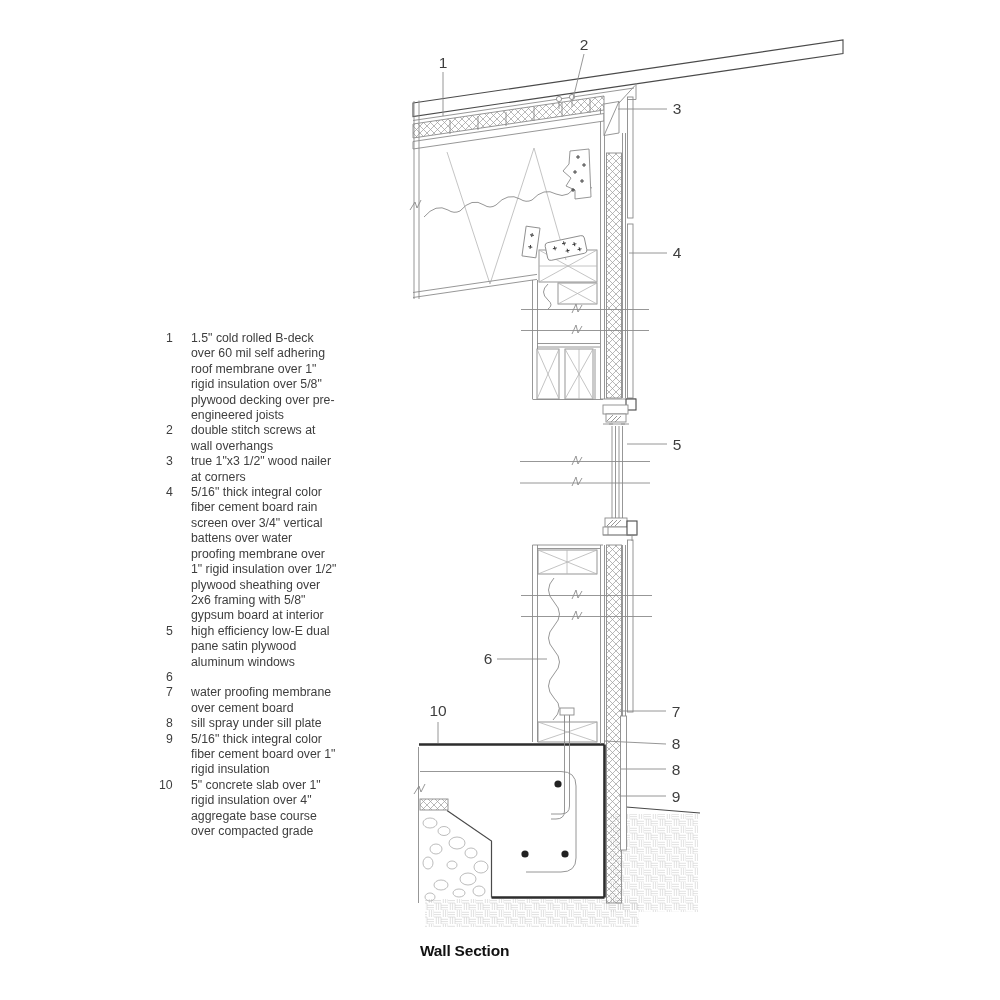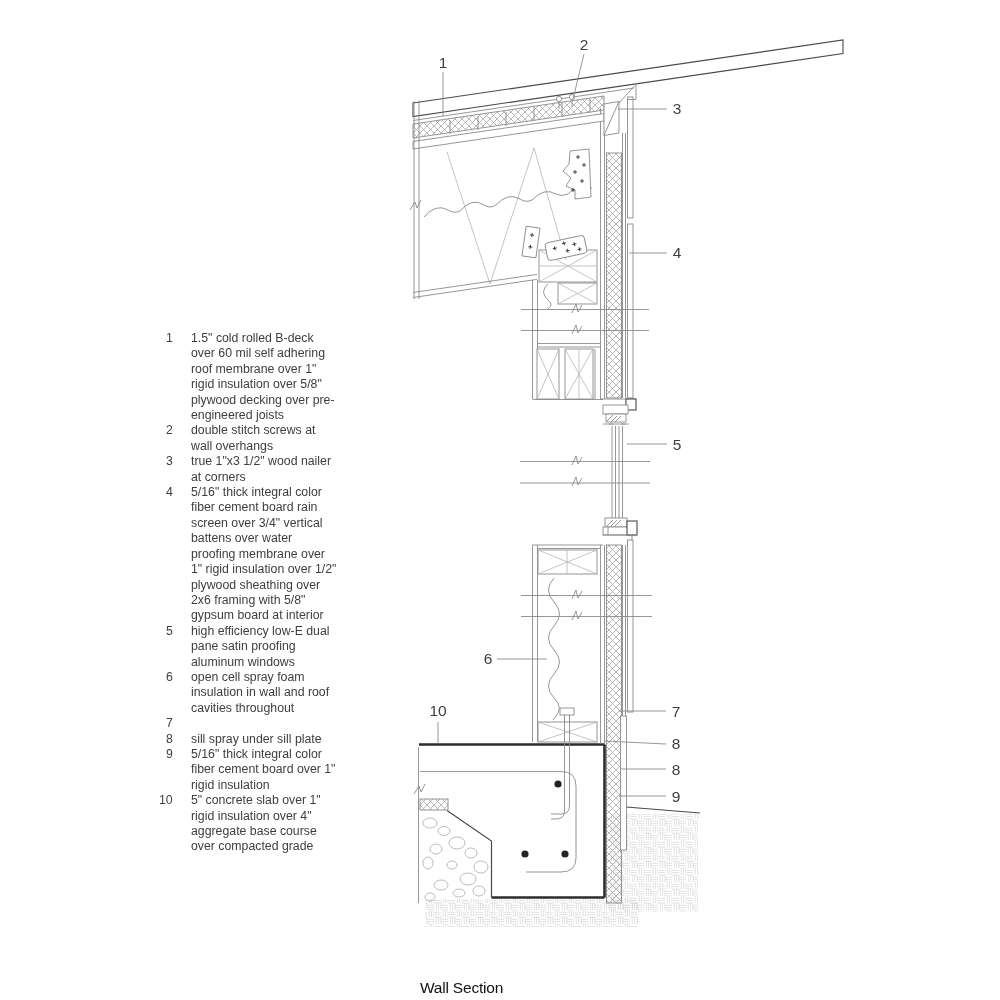--- a/index.html
+++ b/index.html
@@ -16,22 +16,22 @@
   .legend{
     position:absolute; left:166px; top:331px; width:178px;
     font-size:12.3px; line-height:15.4px; color:var(--text);
   }
   .legend-row{display:flex;}
   .legend-num{width:15px; flex:0 0 15px; text-align:left;}
   .legend-num.two{margin-left:-7px; width:22px; flex-basis:22px;}
   .legend-text{margin-left:10px; width:146px;}
   
   .fig-title{
-    position:absolute; left:420px; top:979px; color:var(--title);
-    font-size:15.5px; font-weight:400; letter-spacing:-0.2px;
+    position:absolute; left:420px; top:942px; color:var(--title);
+    font-size:15.5px; font-weight:700; letter-spacing:-0.2px;
   }
   
   .s1{stroke:var(--line); stroke-width:0.9; fill:none;}
   .s1l{stroke:#b5b5b5; stroke-width:0.8; fill:none;}
   .s2{stroke:var(--line_dark); stroke-width:1.2; fill:none;}
   .s3{stroke:var(--outline); stroke-width:2.6; fill:none;}
   .wfill{fill:#fff; stroke:var(--line_dark); stroke-width:1.1;}
   .wfill2{fill:#fff; stroke:var(--line); stroke-width:0.9;}
   .hx{fill:url(#xh); stroke:var(--line); stroke-width:0.9;}
   .plus{stroke:#333; stroke-width:0.9; fill:none;}
@@ -55,28 +55,28 @@
       <div class="legend-row">
         <span class="legend-num">3</span>
         <span class="legend-text">true 1"x3 1/2" wood nailer at corners</span>
       </div>
       <div class="legend-row">
         <span class="legend-num">4</span>
         <span class="legend-text">5/16" thick integral color fiber cement board rain screen over 3/4" vertical battens over water proofing membrane over 1" rigid insulation over 1/2" plywood sheathing over 2x6 framing with 5/8" gypsum board at interior</span>
       </div>
       <div class="legend-row">
         <span class="legend-num">5</span>
-        <span class="legend-text">high efficiency low-E dual pane satin proofing aluminum windows</span>
+        <span class="legend-text">high efficiency low-E dual pane satin plywood aluminum windows</span>
       </div>
       <div class="legend-row">
         <span class="legend-num">6</span>
-        <span class="legend-text">open cell spray foam insulation in wall and roof cavities throughout</span>
       </div>
       <div class="legend-row">
         <span class="legend-num">7</span>
+        <span class="legend-text">water proofing membrane over cement board</span>
       </div>
       <div class="legend-row">
         <span class="legend-num">8</span>
         <span class="legend-text">sill spray under sill plate</span>
       </div>
       <div class="legend-row">
         <span class="legend-num">9</span>
         <span class="legend-text">5/16" thick integral color fiber cement board over 1" rigid insulation</span>
       </div>
       <div class="legend-row">

